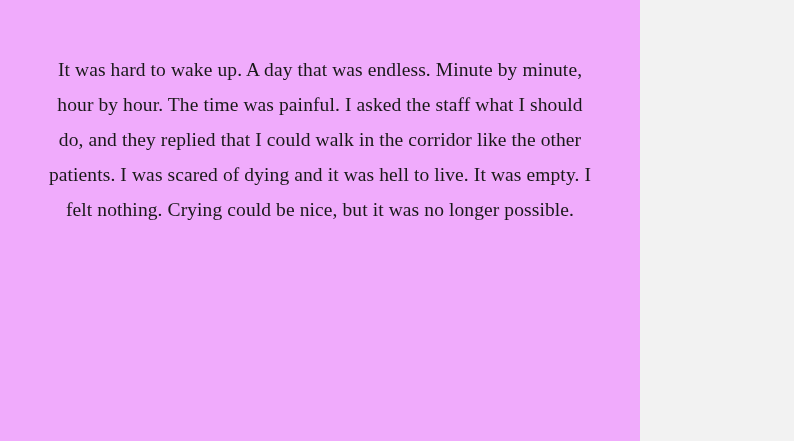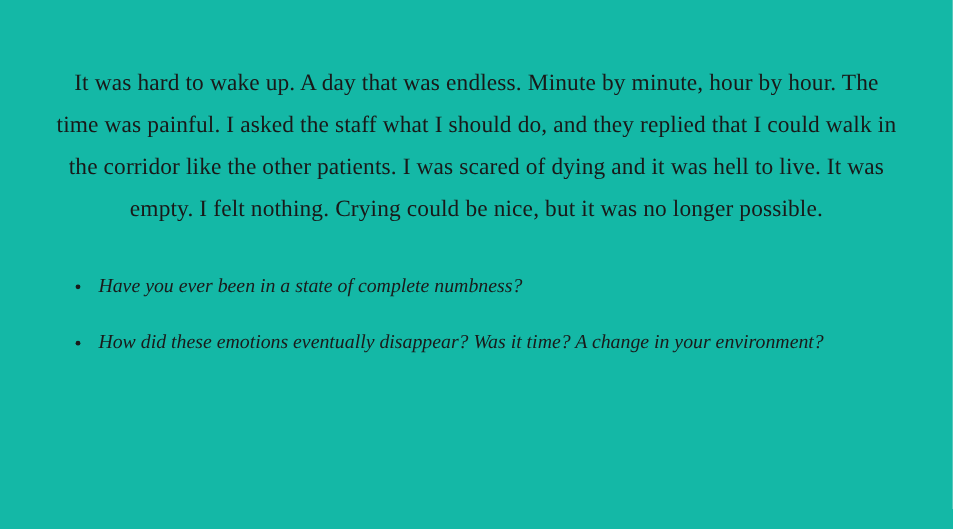--- a/index.html
+++ b/index.html
@@ -8,25 +8,25 @@
   }
   body {
     width: 794px;
     height: 441px;
     background: #f2f2f2;
     font-family: "Liberation Serif", serif;
     color: #1a1a1a;
     overflow: hidden;
   }
   .page {
-    width: 794px;
+    width: 640px;
     height: 441px;
     box-sizing: border-box;
     padding: 52px 44px 0 44px;
-    background: #14b8a6;
+    background: #f0abfc;
   }
   .paragraph {
     font-family: "Liberation Serif", serif;
     font-size: 19.5px;
     line-height: 35px;
     text-align: center;
     text-indent: 0;
     color: #191919;
     margin: 0 0 10px 0;
     letter-spacing: 0.1px;
@@ -50,18 +50,14 @@
     font-size: 15px;
   }
 </style>
 </head>
 <body>
 
 <div class="page">
 
   <p class="paragraph">It was hard to wake up. A day that was endless. Minute by minute, hour by hour. The time was painful. I asked the staff what I should do, and they replied that I could walk in the corridor like the other patients. I was scared of dying and it was hell to live. It was empty. I felt nothing. Crying could be nice, but it was no longer possible.</p>
 
-  <ul class="question-list">
-    <li>Have you ever been in a state of complete numbness?</li>
-    <li>How did these emotions eventually disappear? Was it time? A change in your environment?</li>
-  </ul>
 
 </div>
 
 </body></html>

